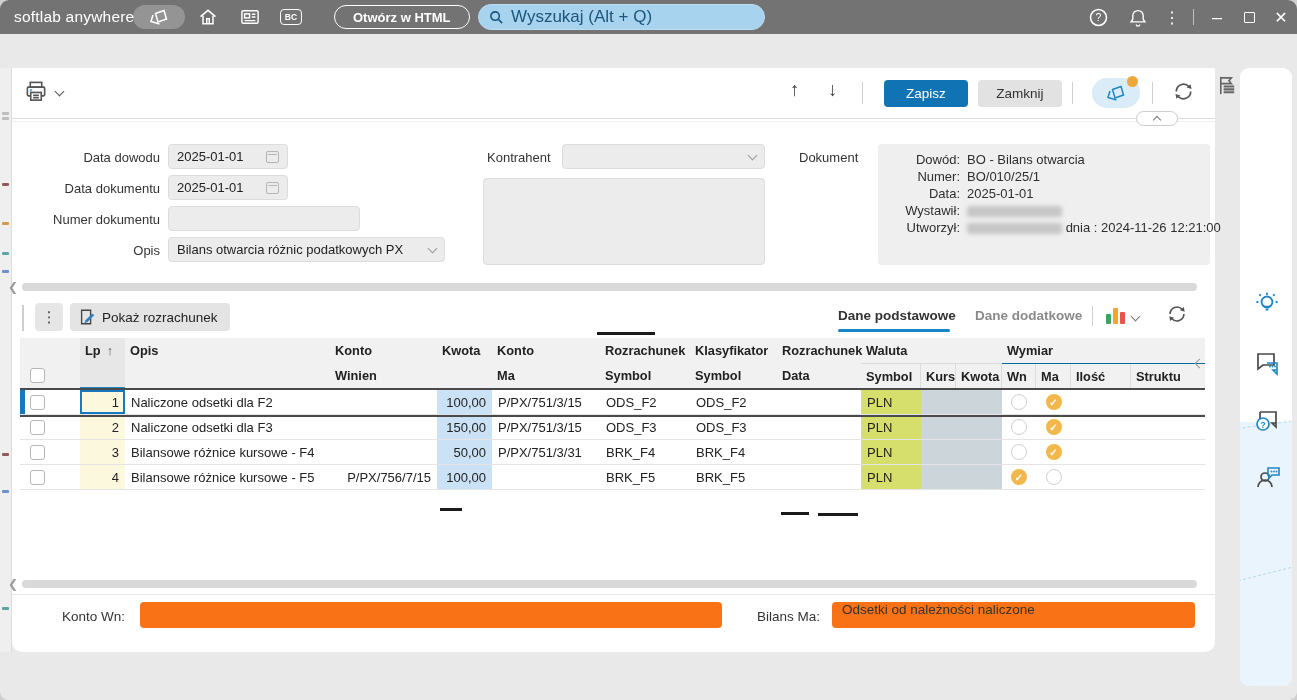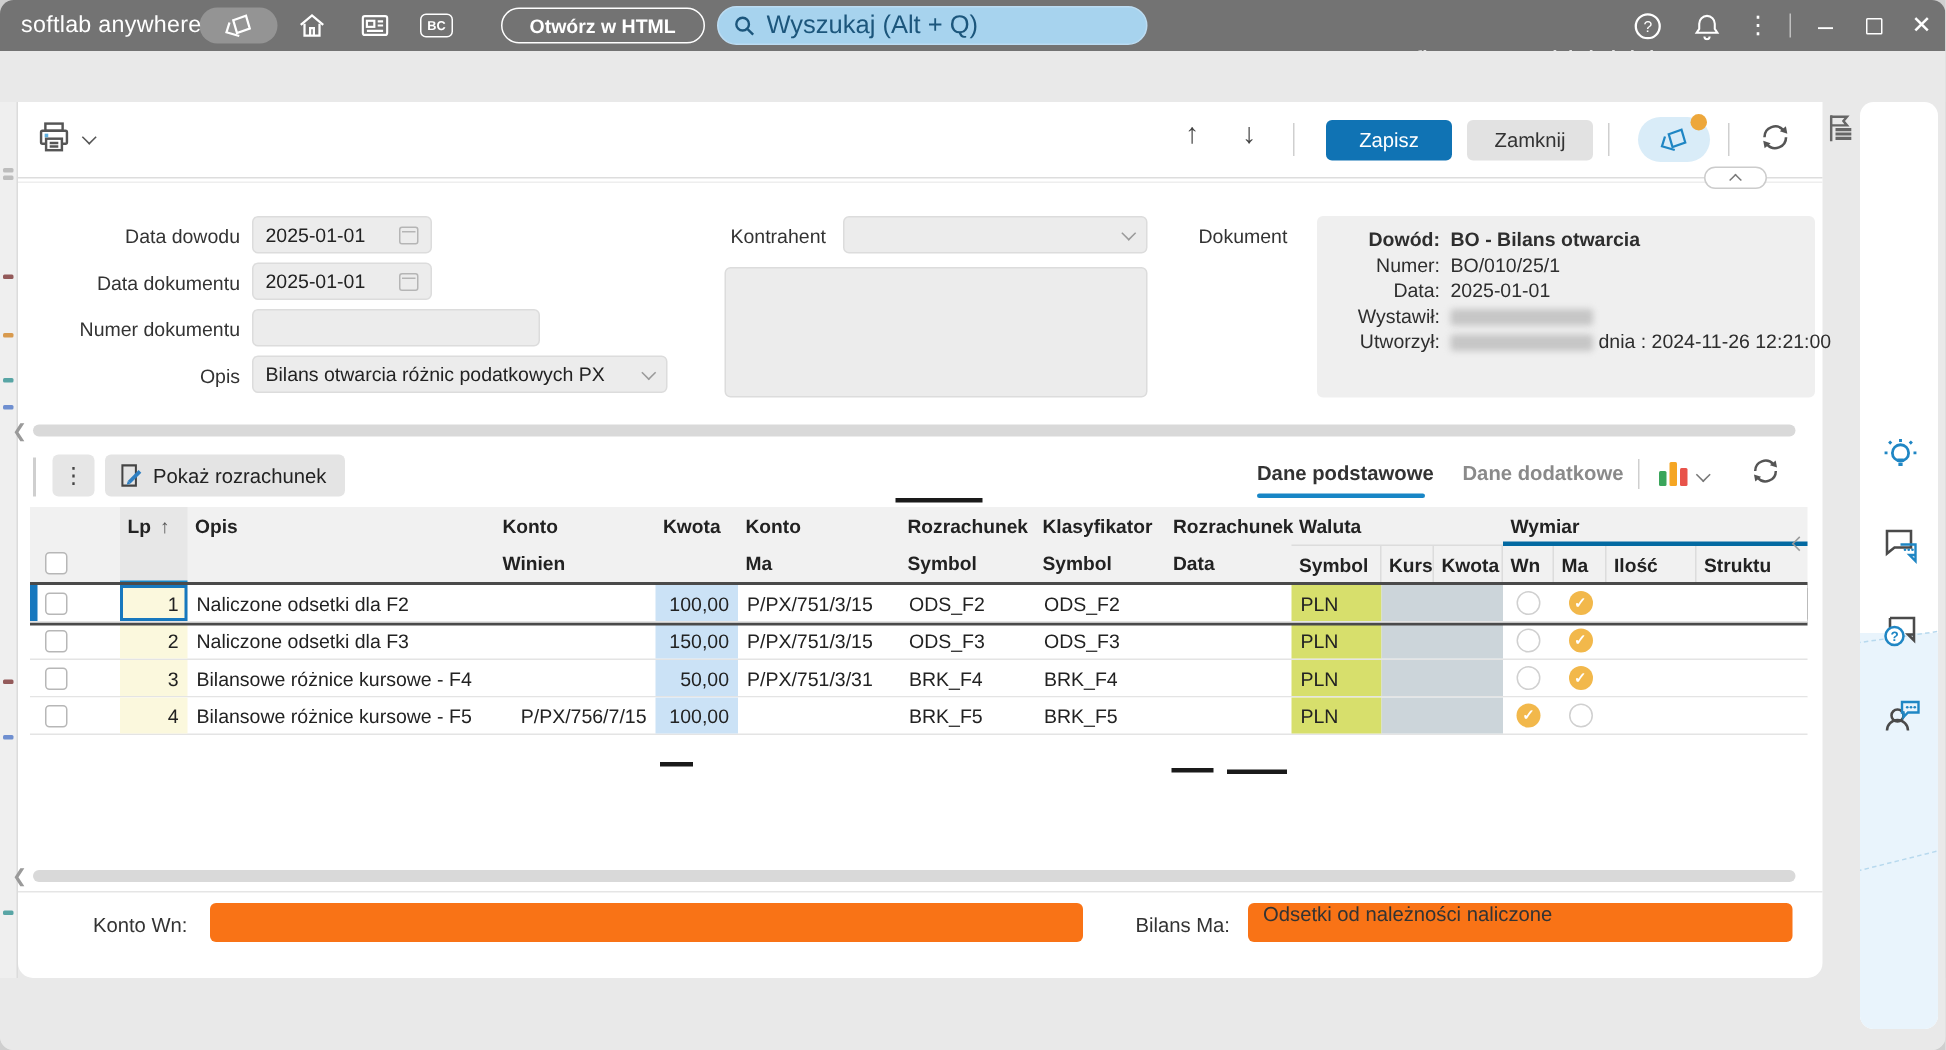--- a/index.html
+++ b/index.html
@@ -336,21 +336,21 @@
 
   <div class="flabel" style="left:487px; top:150px;">Kontrahent</div>
   <div class="finput" style="left:562px; top:144px; width:203px;">
     <span class="val"></span>
     <span class="chev"></span>
   </div>
   <div class="finput" style="left:483px; top:178px; width:282px; height:87px; align-items:flex-start;"></div>
 
   <div class="flabel" style="left:799px; top:150px;">Dokument</div>
   <div class="docpanel">
-    <div class="docline" style="top:8px;font-weight:bold;">
+    <div class="docline" style="top:8px;">
       <span class="lab">Dowód:</span>
       <span class="val">BO - Bilans otwarcia</span>
     </div>
     <div class="docline" style="top:25px;">
       <span class="lab">Numer:</span>
       <span class="val">BO/010/25/1</span>
     </div>
     <div class="docline" style="top:42px;">
       <span class="lab">Data:</span>
       <span class="val">2025-01-01</span>
@@ -428,21 +428,21 @@
         <div style="margin-top:10px;">Symbol</div>
       </div>
     <div class="hc" style="grid-column:9; grid-row:1/3;">
         <div>Rozrachunek</div>
         <div style="margin-top:10px;">Data</div>
       </div>
     <div class="hc" style="grid-column:10/13; grid-row:1; border-bottom:1px solid #dcdcdc;"><span>Waluta</span></div>
     <div class="hc sub" style="grid-column:10; grid-row:2;"><span>Symbol</span></div>
     <div class="hc sub" style="grid-column:11; grid-row:2;"><span>Kurs</span></div>
     <div class="hc sub" style="grid-column:12; grid-row:2;"><span>Kwota</span></div>
-    <div class="hc" style="grid-column:13/17; grid-row:1; border-bottom:3px solid #0369a1;"><span>Wymiar</span></div>
+    <div class="hc" style="grid-column:13/17; grid-row:1; border-bottom:1px solid #0369a1;"><span>Wymiar</span></div>
     <div class="hc sub" style="grid-column:13; grid-row:2;"><span>Wn</span></div>
     <div class="hc sub" style="grid-column:14; grid-row:2;"><span>Ma</span></div>
     <div class="hc sub" style="grid-column:15; grid-row:2;"><span>Ilość</span></div>
     <div class="hc" style="grid-column:16; grid-row:2;"><span>Struktu</span></div>
   </div>
   <div class="cols-scroll"><span class="chev"></span></div>
 
   <div class="gbody">
       <div class="trow gridcols selected">
         <div class="tc c-chk">

